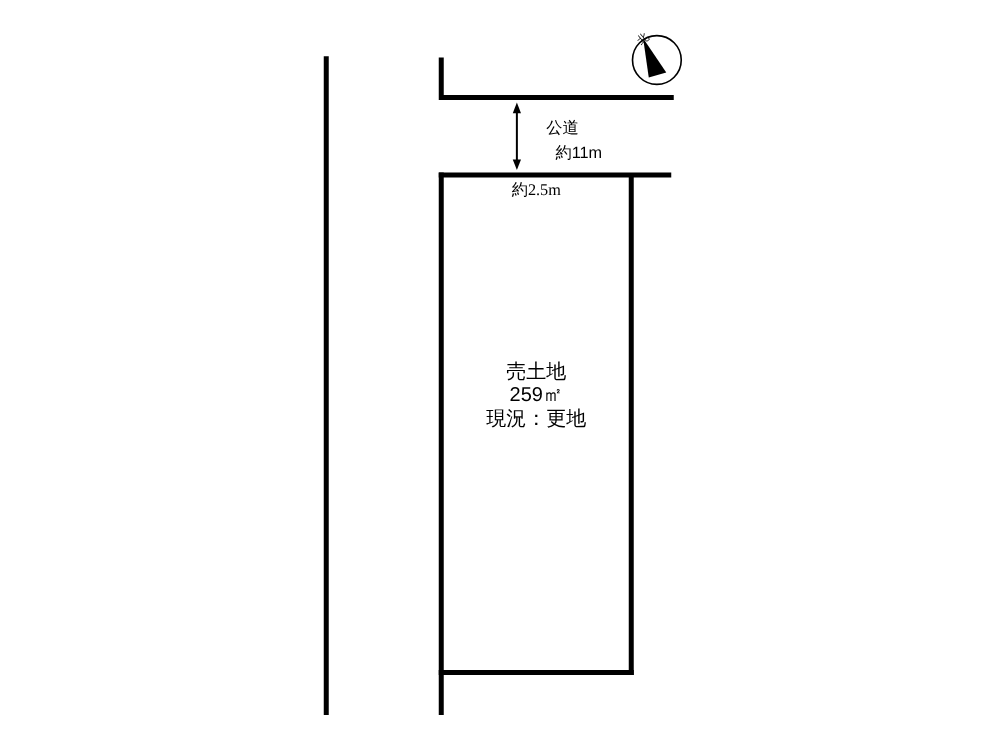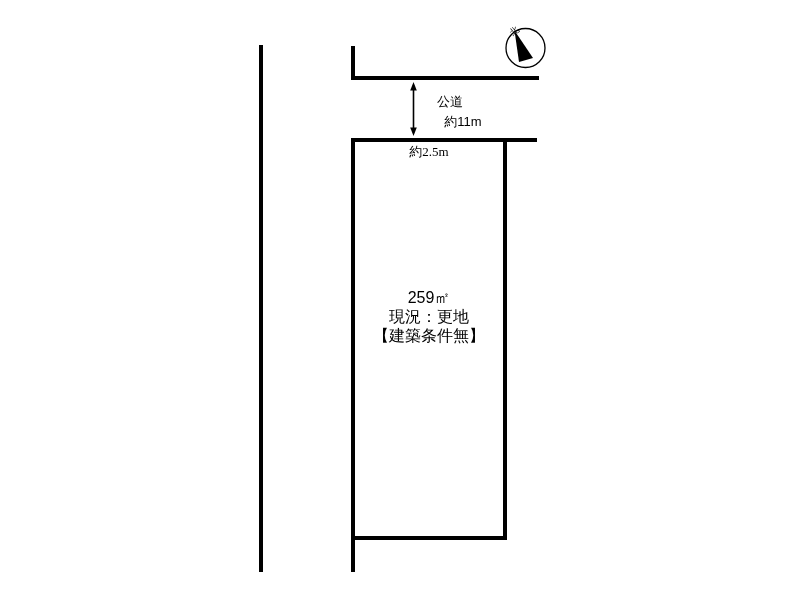--- a/index.html
+++ b/index.html
@@ -80,18 +80,18 @@
       <text x="509" y="34" class="compass-north" fill="currentColor" transform="rotate(-40 514 30)">北</text>
     </g>
   </svg>
 
   <div class="lbl road-name">公道</div>
   <div class="lbl road-width">約11m</div>
 
   <div class="lbl frontage">約2.5m</div>
 
   <div class="parcel-info">
+    <div>売土地</div>
     <div>259㎡</div>
     <div>現況：更地</div>
-    <div>【建築条件無】</div>
   </div>
 
 </div>
 
 </body></html>

